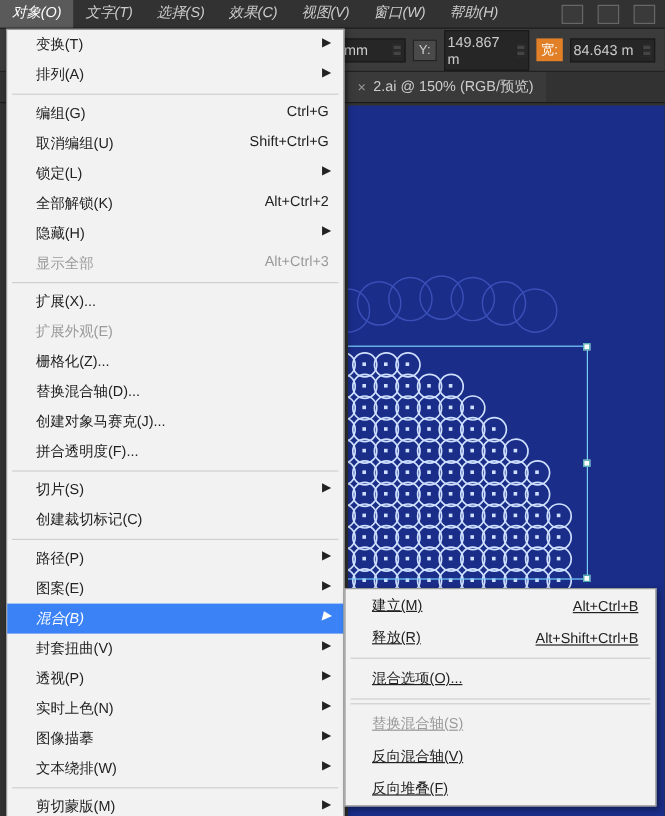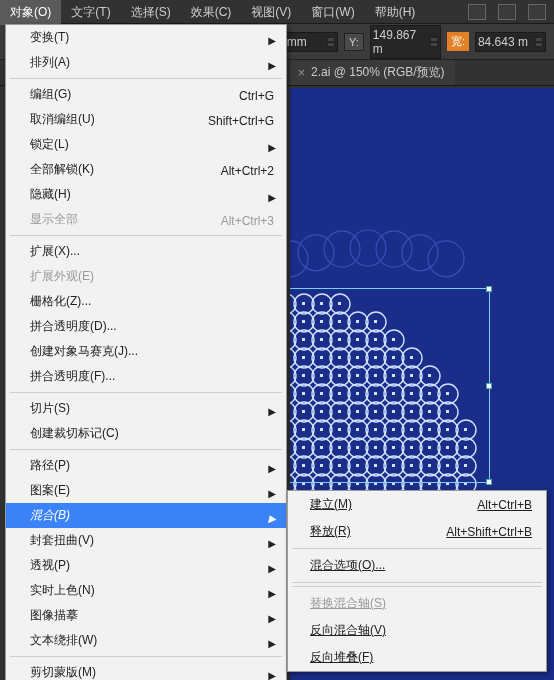--- a/index.html
+++ b/index.html
@@ -1,18 +1,18 @@
 <!DOCTYPE html>
 <html><head>
 <meta charset="utf-8">
 <style>
 * { margin: 0; padding: 0; box-sizing: border-box; font-family: "Microsoft YaHei", SimSun, sans-serif; font-size: 12px; }
 body { width: 554px; height: 680px; background: #323232; overflow: hidden; position: relative; }
 
-.menubar { height: 24px; background: #323232; display: flex; align-items: flex-start; border-bottom: 1px solid #1a1a1a; }
+.menubar { height: 24px; background: #323232; display: flex; align-items: flex-end; border-bottom: 1px solid #1a1a1a; font-style: italic; }
 .menu-item { color: #ccc; padding: 4px 10px; cursor: default; }
 .menu-item.active { background: #5a5a5a; color: #fff; }
 
 .toolbar { height: 36px; background: #3b3b3b; display: flex; align-items: center; padding: 0 8px; gap: 6px; border-bottom: 1px solid #212121; }
 .toolbar .lbl { color: #ccc; font-size: 11px; }
 .toolbar .lbl-y { background: #4a4a4a; padding: 2px 4px; border: 1px solid #222; }
 .toolbar .lbl-w { background: #e28028; color: #fff; padding: 2px 4px; }
 .toolbar .input { background: #262626; color: #ccc; border: 1px solid #1a1a1a; padding: 2px 2px; width: 78px; font-size: 11px; display: flex; align-items: center; justify-content: space-between; }
 .toolbar .spinner { display: inline-flex; flex-direction: column; margin-left: 4px; }
 .toolbar .spinner span { width: 8px; height: 5px; background: #444; border: 1px solid #222; }
@@ -28,21 +28,21 @@
 .handle.br { right: -3px; bottom: -3px; }
 .handle.mr { right: -3px; top: 50%; margin-top: -3px; }
 
 .circles-bg { position: absolute; left: -20px; top: 120px; }
 .circles-bg circle { fill: none; stroke: #3a4fb8; stroke-width: 1.2; }
 .circles-sel { position: absolute; left: -10px; top: 200px; }
 .circles-sel circle { fill: none; stroke: #cfe0ff; stroke-width: 1.4; }
 .circles-sel .node { fill: #cfe0ff; }
 
 .dropdown { position: absolute; left: 5px; top: 24px; width: 282px; background: #f2f2f2; border: 1px solid #999; box-shadow: 2px 2px 5px rgba(0,0,0,0.4); }
-.dropdown .row { display: flex; justify-content: space-between; align-items: flex-end; padding: 4px 12px 4px 24px; color: #222; cursor: default; position: relative; }
+.dropdown .row { display: flex; justify-content: space-between; align-items: flex-start; padding: 4px 12px 4px 24px; color: #222; cursor: default; position: relative; }
 .dropdown .row.disabled { color: #9a9a9a; }
 .dropdown .row.highlight { background: #3b82f6; color: #fff; font-style: italic; }
 .dropdown .row .arrow { position: absolute; right: 10px; font-size: 10px; }
 .dropdown .sep { height: 1px; background: #cfcfcf; margin: 3px 4px; }
 
 .submenu { position: absolute; left: 287px; top: 490px; width: 260px; background: #f2f2f2; border: 1px solid #999; box-shadow: 2px 2px 5px rgba(0,0,0,0.4); }
 .submenu .row { display: flex; justify-content: space-between; align-items: center; padding: 5px 14px 5px 22px; color: #222; cursor: default; text-decoration: underline; }
 .submenu .row.disabled { color: #9a9a9a; }
 .submenu .row.highlight { background: #d1e6fb; }
 .submenu .sep { height: 1px; background: #cfcfcf; margin: 3px 4px; }
@@ -356,21 +356,21 @@
     <div class="row">
       <span>扩展(X)...</span>
     </div>
     <div class="row disabled">
       <span>扩展外观(E)</span>
     </div>
     <div class="row">
       <span>栅格化(Z)...</span>
     </div>
     <div class="row">
-      <span>拼合透明度(D)...</span>
+      <span>替换混合轴(D)...</span>
     </div>
     <div class="row">
       <span>创建对象马赛克(J)...</span>
     </div>
     <div class="row">
       <span>拼合透明度(F)...</span>
     </div>
     <div class="sep"></div>
     <div class="row">
       <span>切片(S)</span>

